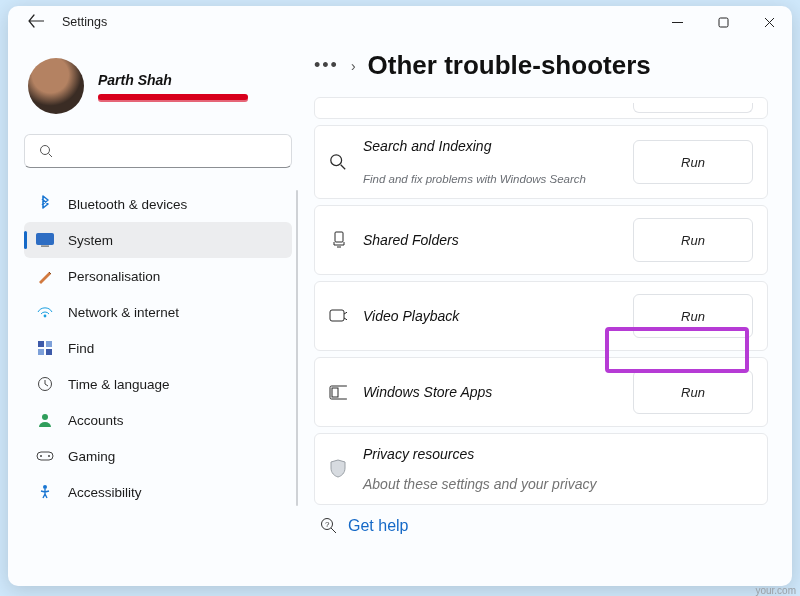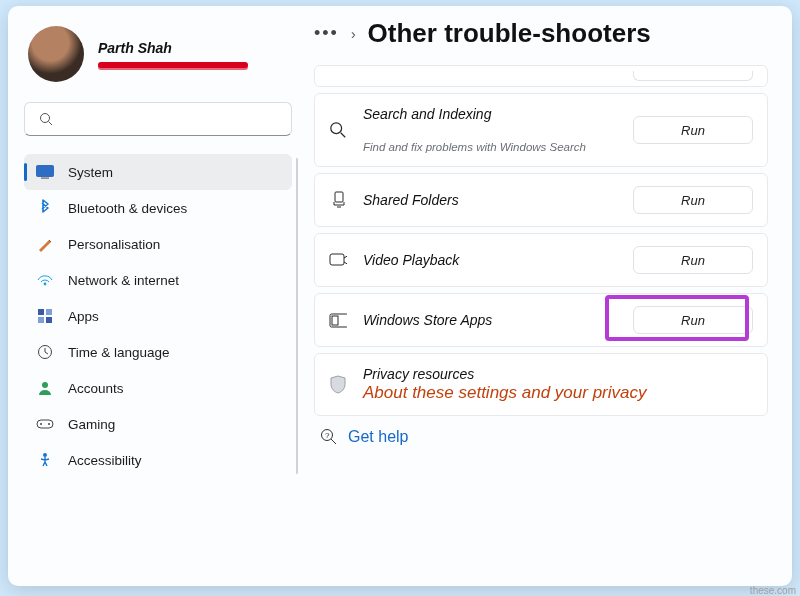--- a/index.html
+++ b/index.html
@@ -90,39 +90,64 @@
   .card {
     background:#fff; border:1px solid #e7e9ec; border-radius:6px;
     padding:12px 14px 12px 14px;
     display:flex; align-items:center; gap:16px;
     min-height:52px;
   }
   .card .cic { flex:0 0 auto; }
   .card .ctext { flex:1; }
   .card .ctitle { font-size:14px; color:#111; }
   .card .csub  { font-size:11.5px; color:#6a6e74; margin-top:18px; line-height:1.25;}
-  .card .link  { font-size:17px; color:#c2410c; margin-top:1px; cursor:pointer;}
+  .card .link  { font-size:14px; color:#737373; margin-top:14px; cursor:pointer;}
   .run-btn {
     border:1px solid #dfe2e6; background:#fff; border-radius:6px;
-    height:28px; width:120px; font-size:13px; color:#222;
+    height:44px; width:120px; font-size:13px; color:#222;
     display:flex; align-items:center; justify-content:center; cursor:pointer;
   }
   .helprow { display:flex; align-items:center; gap:10px; margin:12px 0 0 6px; }
   .helprow a { font-size:16px; color:#1569c7; text-decoration:none; cursor:pointer;}
   .highlight-box {
     position:absolute; border:4px solid #b63bd5; border-radius:4px;
     pointer-events:none;
   }
   .watermark { position:absolute; right:4px; bottom:0; font-size:10px; color:#9aa0a6; }
 </style>
 </head>
 <body>
 
 <div class="window">
 
+  <div class="titlebar">
+    <span class="back">
+      <svg width="16" height="14" viewBox="0 0 16 14">
+          <path d="M6 1 1 7l5 6M1 7h15" stroke="#222" stroke-width="1.2" fill="none" stroke-linecap="round"></path>
+        </svg>
+    </span>
+    <span>Settings</span>
+    <div class="win-controls">
+      <div class="ctl">
+          <svg width="11" height="11">
+            <path d="M0 5.5h11" stroke="#222"></path>
+          </svg>
+        </div>
+      <div class="ctl">
+          <svg width="11" height="11">
+            <rect x="1" y="1" width="9" height="9" rx="1.5" stroke="#222" fill="none"></rect>
+          </svg>
+        </div>
+      <div class="ctl">
+          <svg width="11" height="11">
+            <path d="M1 1l9 9M10 1l-9 9" stroke="#222"></path>
+          </svg>
+        </div>
+    </div>
+  </div>
 
   <div class="body">
 
     <div class="sidebar">
       <div class="profile">
         <div class="avatar"></div>
         <div>
           <div class="profile-name">Parth Shah</div>
           <div class="redact"></div>
         </div>
@@ -131,36 +156,36 @@
       <div class="search">
         <span class="ic">
           <svg width="14" height="14" viewBox="0 0 14 14">
               <circle cx="6" cy="6" r="4.5" stroke="#555" fill="none"></circle>
               <path d="M9.5 9.5 13 13" stroke="#555"></path>
             </svg>
         </span>
       </div>
 
       <div class="nav">
+        <div class="nav-item">
+          <span class="ic">
+              <svg width="14" height="18">
+                <path d="M4 4l6 5-5 4V1l5 4-6 5" stroke="#1a76d2" stroke-width="1.6" fill="none" stroke-linejoin="round"></path>
+              </svg>
+            </span>
+          <span>Bluetooth &amp; devices</span>
+        </div>
         <div class="nav-item active">
           <span class="ic">
               <svg width="18" height="14">
                 <rect x="0.5" y="0.5" width="17" height="11" rx="1" fill="#2e6dc3" stroke="#2e6dc3"></rect>
                 <rect x="5" y="12.5" width="8" height="1.2" fill="#666"></rect>
               </svg>
             </span>
           <span>System</span>
-        </div>
-        <div class="nav-item">
-          <span class="ic">
-              <svg width="14" height="18">
-                <path d="M4 4l6 5-5 4V1l5 4-6 5" stroke="#1a76d2" stroke-width="1.6" fill="none" stroke-linejoin="round"></path>
-              </svg>
-            </span>
-          <span>Bluetooth &amp; devices</span>
         </div>
         <div class="nav-item">
           <span class="ic">
               <svg width="16" height="16">
                 <path d="M2 14 12 4l2 2L4 16z" fill="#d27a40"></path>
                 <path d="M12 4l2 2" stroke="#8a4a1e"></path>
               </svg>
             </span>
           <span>Personalisation</span>
         </div>
@@ -176,21 +201,21 @@
         </div>
         <div class="nav-item">
           <span class="ic">
               <svg width="16" height="16">
                 <rect x="1" y="1" width="6" height="6" fill="#3d5aa9"></rect>
                 <rect x="9" y="1" width="6" height="6" fill="#7da0d9"></rect>
                 <rect x="1" y="9" width="6" height="6" fill="#7da0d9"></rect>
                 <rect x="9" y="9" width="6" height="6" fill="#3d5aa9"></rect>
               </svg>
             </span>
-          <span>Apps</span>
+          <span>Find</span>
         </div>
         <div class="nav-item">
           <span class="ic">
               <svg width="16" height="16">
                 <circle cx="8" cy="8" r="6.5" stroke="#444" fill="none"></circle>
                 <path d="M8 4v4l3 2" stroke="#444" fill="none"></path>
               </svg>
             </span>
           <span>Time &amp; language</span>
         </div>
@@ -316,13 +341,13 @@
           </span>
         <a>Get help</a>
       </div>
 
       <div class="highlight-box" style="left:297px; top:289px; width:144px; height:46px;"></div>
     </div>
 
   </div>
 </div>
 
-<div class="watermark">these.com</div>
+<div class="watermark">your.com</div>
 
 </body></html>

